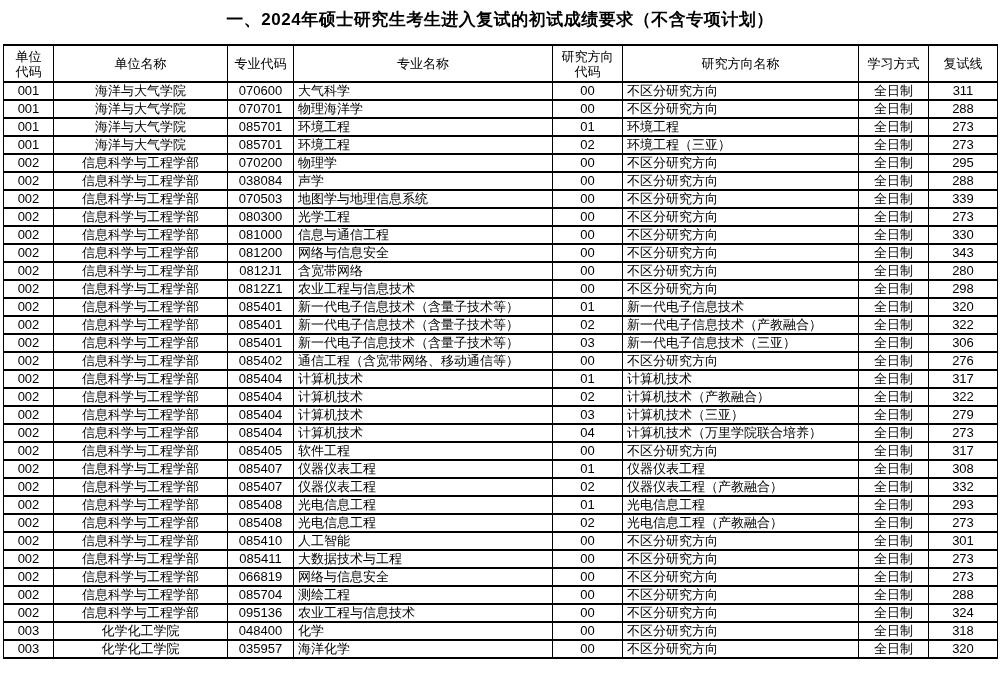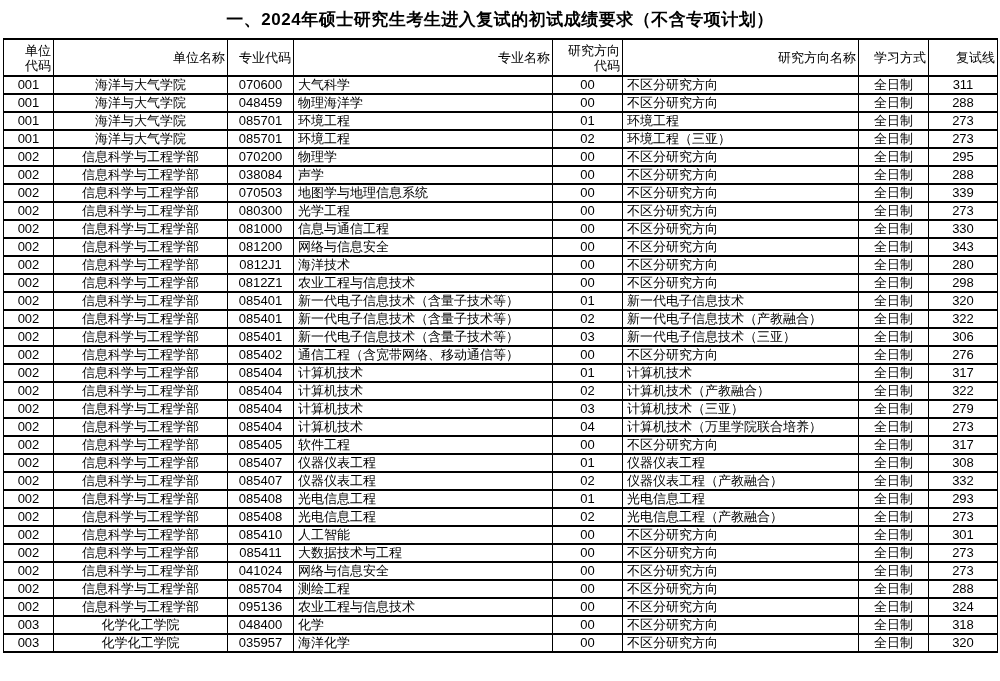--- a/index.html
+++ b/index.html
@@ -7,21 +7,21 @@
     margin: 0;
     padding: 0;
     background: #ffffff;
     width: 1000px;
     height: 681px;
     overflow: hidden;
     font-family: "Liberation Sans", "DejaVu Sans", sans-serif;
     color: #000000;
   }
   .page-title {
-    margin: 8px 0 6px 0;
+    margin: 8px 0 12px 0;
     text-align: center;
     font-size: 17px;
     font-weight: bold;
     line-height: 24px;
     letter-spacing: 0.5px;
   }
   table.score-table {
     border-collapse: collapse;
     table-layout: fixed;
     width: 994px;
@@ -33,21 +33,21 @@
     border-bottom-width: 2px;
     font-size: 13px;
     font-weight: normal;
     padding: 0 2px;
     overflow: hidden;
     color: #000000;
   }
   thead tr { height: 37px; }
   tbody tr { height: 14px; }
   th {
-    text-align: right;
+    text-align: center;
     white-space: pre-line;
     line-height: 15px;
   }
   td { white-space: nowrap; line-height: 16px; }
   td.center { text-align: center; }
   td.left { text-align: left; padding-left: 4px; }
 </style>
 </head>
 <body>
 
@@ -85,21 +85,21 @@
     <td class="center">070600</td>
     <td class="left">大气科学</td>
     <td class="center">00</td>
     <td class="left">不区分研究方向</td>
     <td class="center">全日制</td>
     <td class="center">311</td>
   </tr>
       <tr>
     <td class="center">001</td>
     <td class="center">海洋与大气学院</td>
-    <td class="center">048459</td>
+    <td class="center">070701</td>
     <td class="left">物理海洋学</td>
     <td class="center">00</td>
     <td class="left">不区分研究方向</td>
     <td class="center">全日制</td>
     <td class="center">288</td>
   </tr>
       <tr>
     <td class="center">001</td>
     <td class="center">海洋与大气学院</td>
     <td class="center">085701</td>
@@ -176,21 +176,21 @@
     <td class="left">网络与信息安全</td>
     <td class="center">00</td>
     <td class="left">不区分研究方向</td>
     <td class="center">全日制</td>
     <td class="center">343</td>
   </tr>
       <tr>
     <td class="center">002</td>
     <td class="center">信息科学与工程学部</td>
     <td class="center">0812J1</td>
-    <td class="left">海洋技术</td>
+    <td class="left">含宽带网络</td>
     <td class="center">00</td>
     <td class="left">不区分研究方向</td>
     <td class="center">全日制</td>
     <td class="center">280</td>
   </tr>
       <tr>
     <td class="center">002</td>
     <td class="center">信息科学与工程学部</td>
     <td class="center">0812Z1</td>
     <td class="left">农业工程与信息技术</td>
@@ -345,21 +345,21 @@
     <td class="center">085411</td>
     <td class="left">大数据技术与工程</td>
     <td class="center">00</td>
     <td class="left">不区分研究方向</td>
     <td class="center">全日制</td>
     <td class="center">273</td>
   </tr>
       <tr>
     <td class="center">002</td>
     <td class="center">信息科学与工程学部</td>
-    <td class="center">041024</td>
+    <td class="center">066819</td>
     <td class="left">网络与信息安全</td>
     <td class="center">00</td>
     <td class="left">不区分研究方向</td>
     <td class="center">全日制</td>
     <td class="center">273</td>
   </tr>
       <tr>
     <td class="center">002</td>
     <td class="center">信息科学与工程学部</td>
     <td class="center">085704</td>

